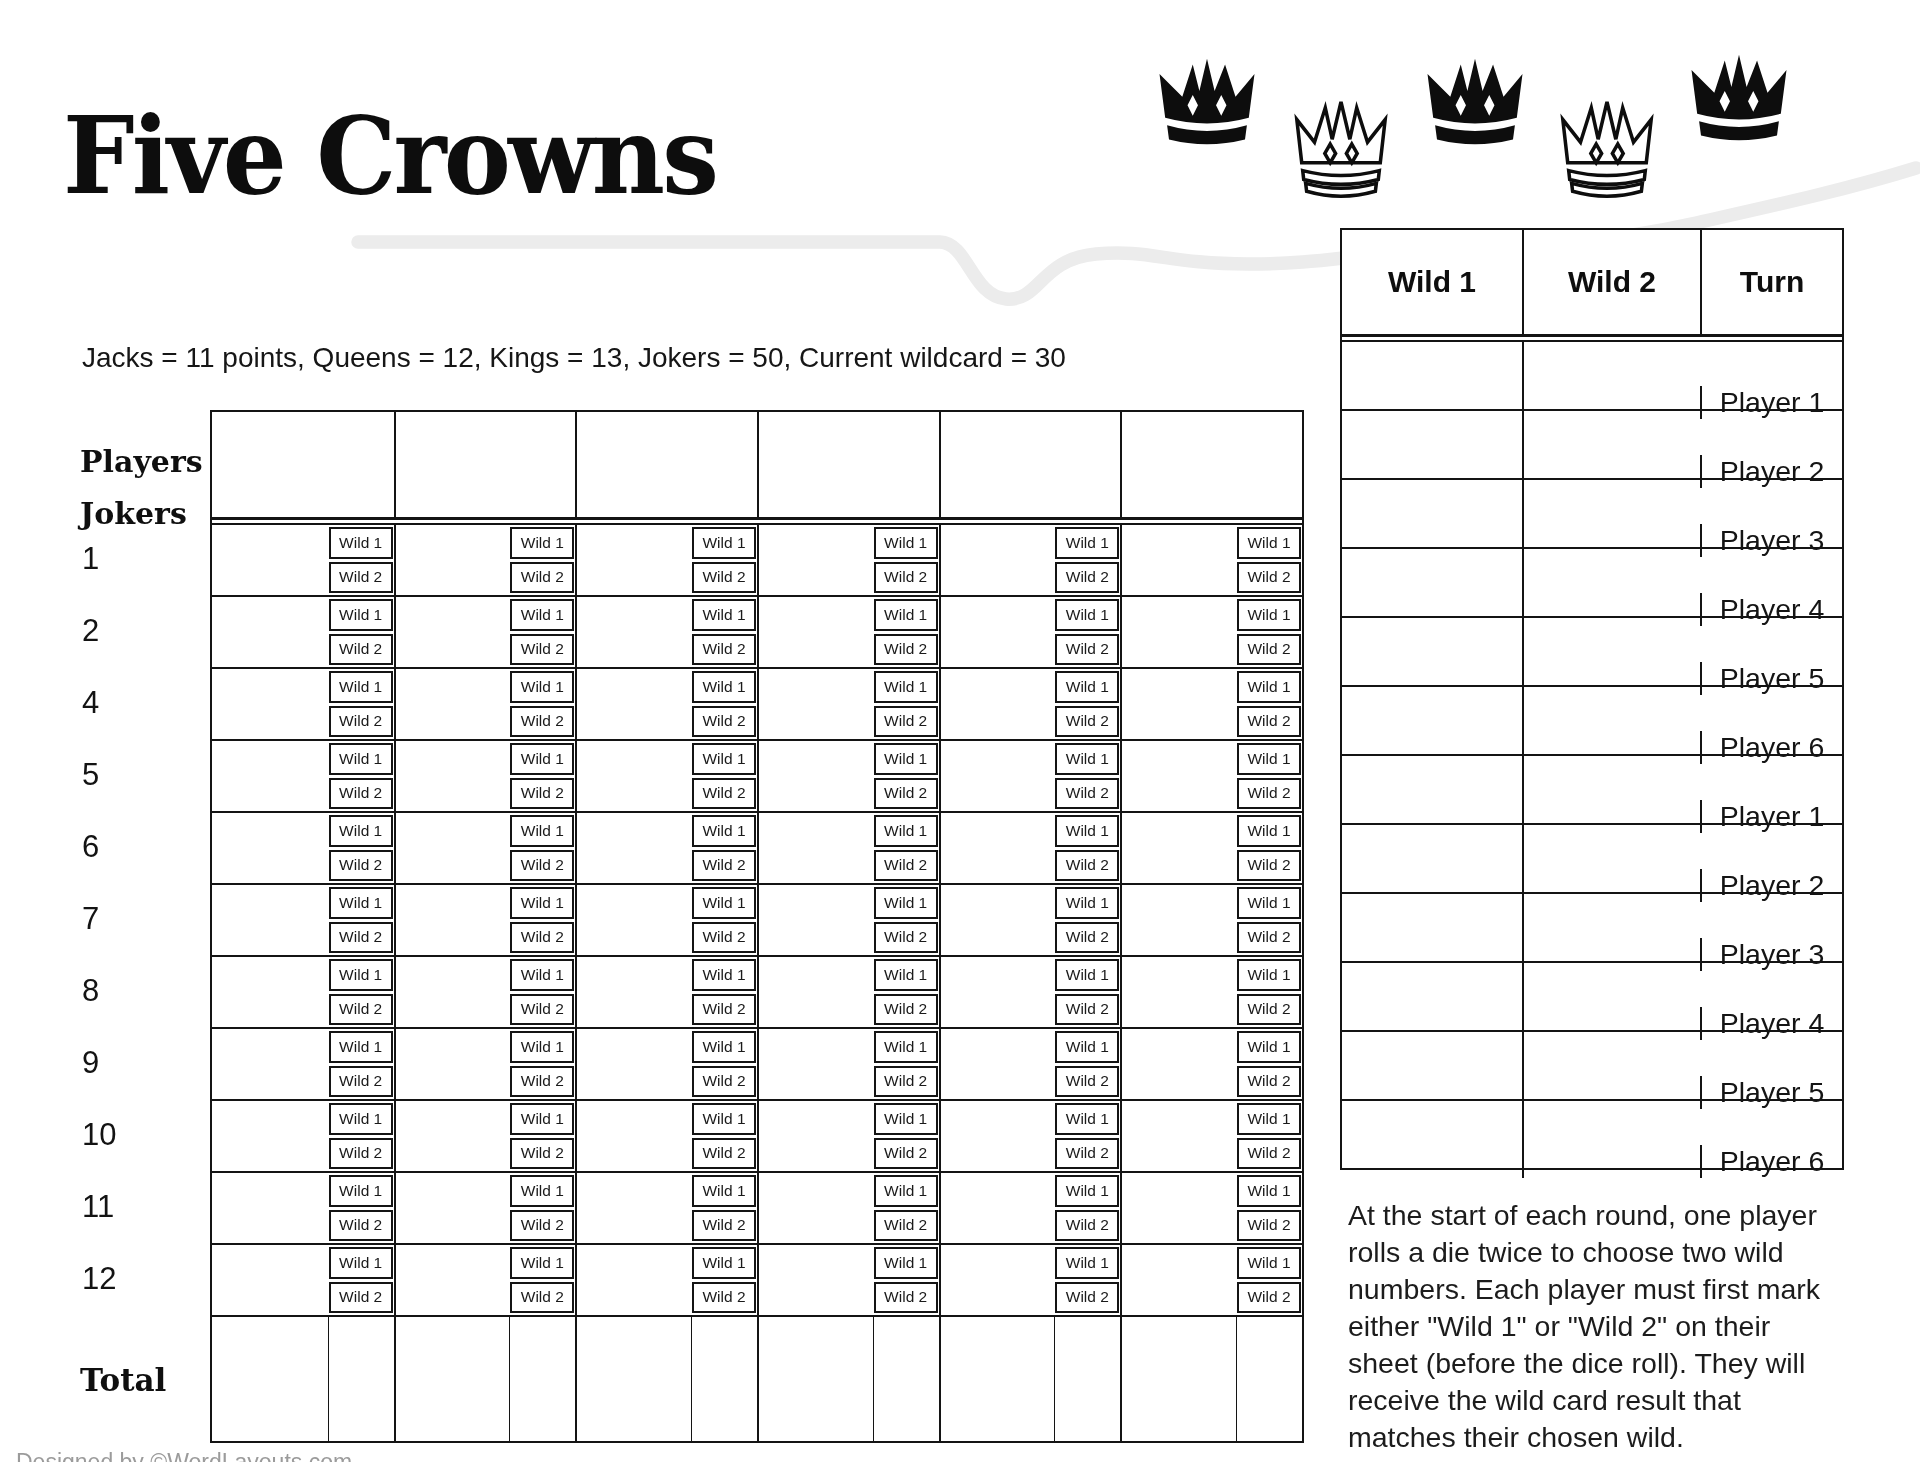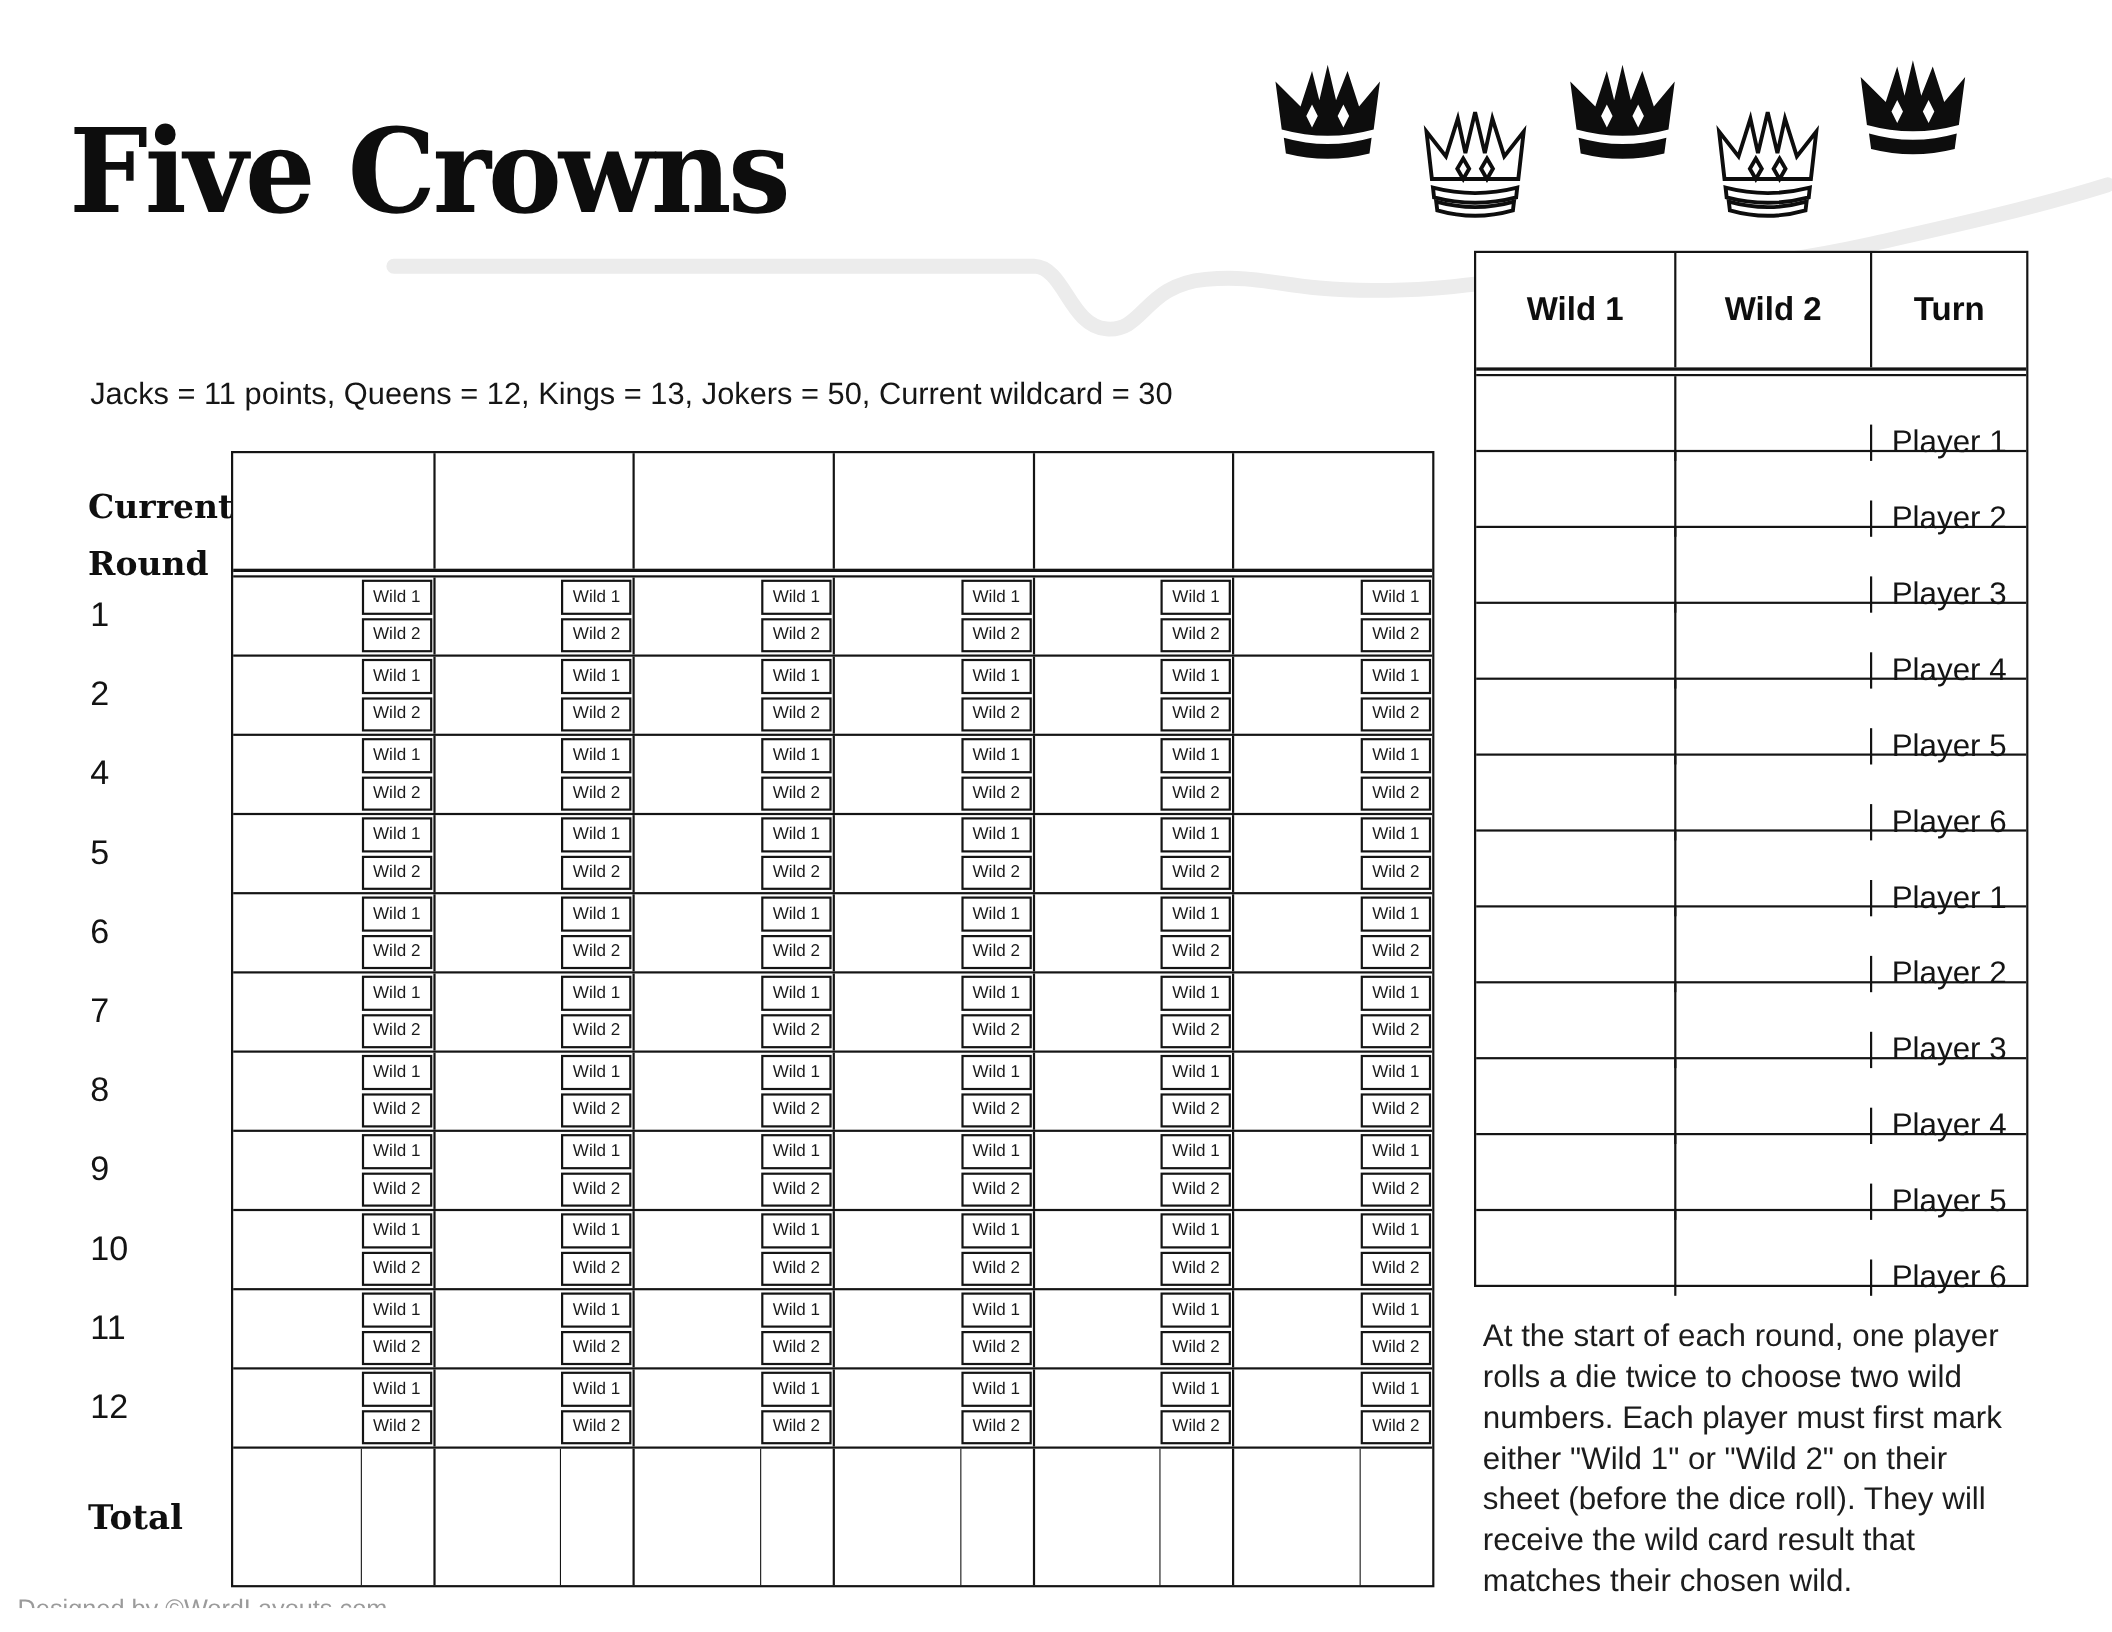--- a/index.html
+++ b/index.html
@@ -99,22 +99,22 @@
       <svg class="crown" viewBox="0 0 110 112" style="left: 1553px; top: 90px; width: 108px; height: 122px;">
         <use href="#crown-outline-sym"></use>
       </svg>
       <svg class="crown" viewBox="0 0 110 100" style="left: 1684px; top: 51px; width: 110px; height: 95px;">
         <use href="#crown-filled-sym"></use>
       </svg>
     </div>
 
   <div class="instr">Jacks = 11 points, Queens = 12, Kings = 13, Jokers = 50, Current wildcard = 30</div>
 
-  <div class="lbl lbl-players">Current</div>
-  <div class="lbl lbl-round">Round</div>
+  <div class="lbl lbl-players">Players</div>
+  <div class="lbl lbl-round">Jokers</div>
   <div class="round-nums" id="round-nums">
       <div class="round-num">1</div>
       <div class="round-num">2</div>
       <div class="round-num">4</div>
       <div class="round-num">5</div>
       <div class="round-num">6</div>
       <div class="round-num">7</div>
       <div class="round-num">8</div>
       <div class="round-num">9</div>
       <div class="round-num">10</div>

